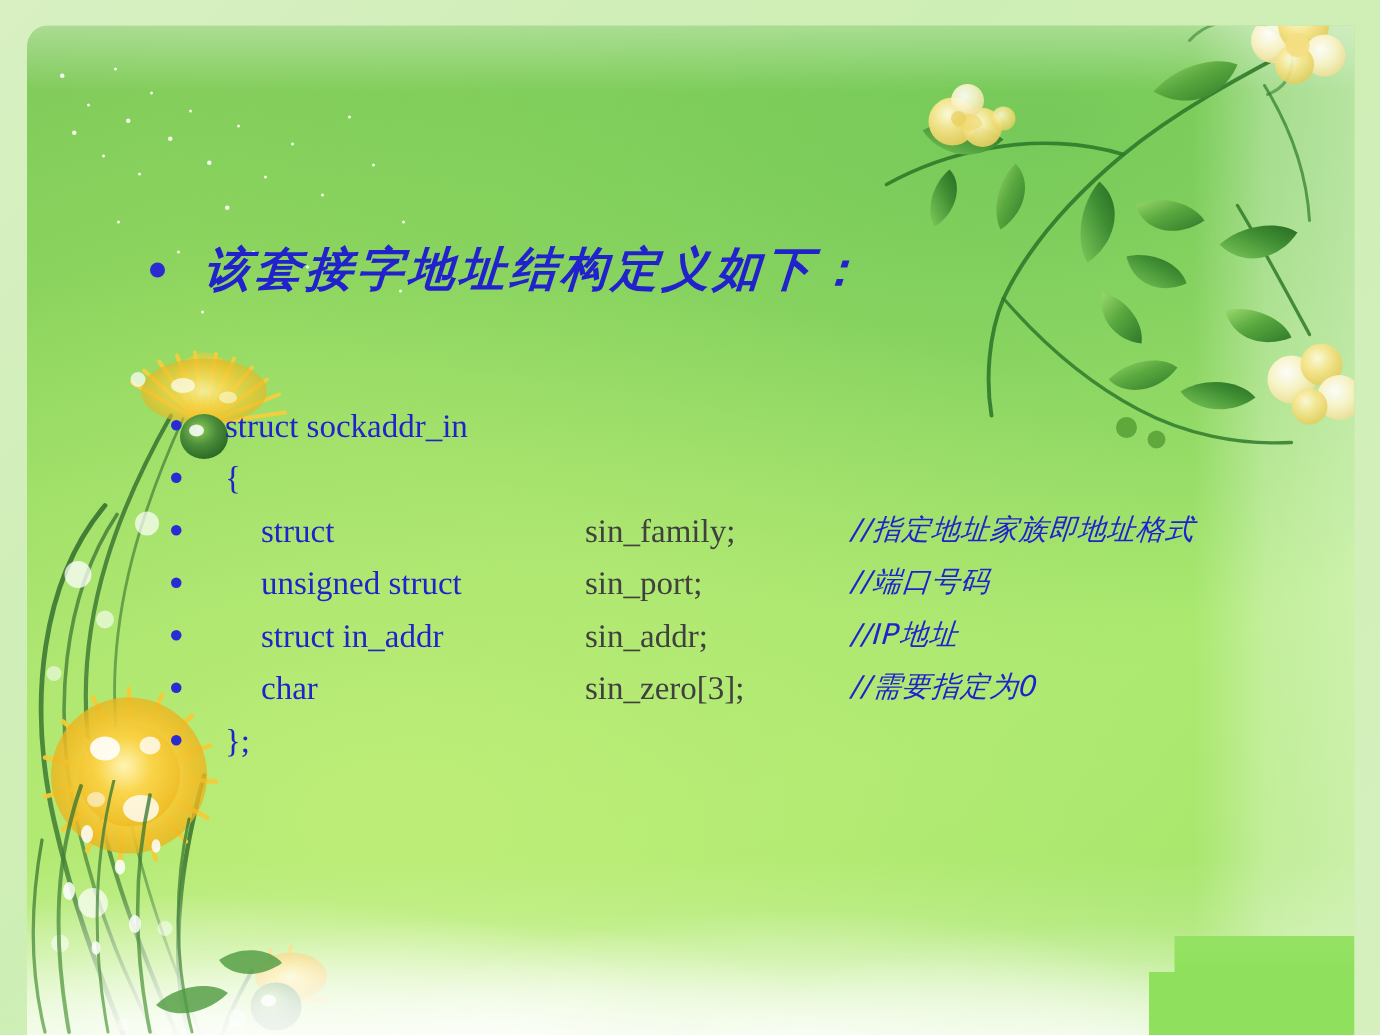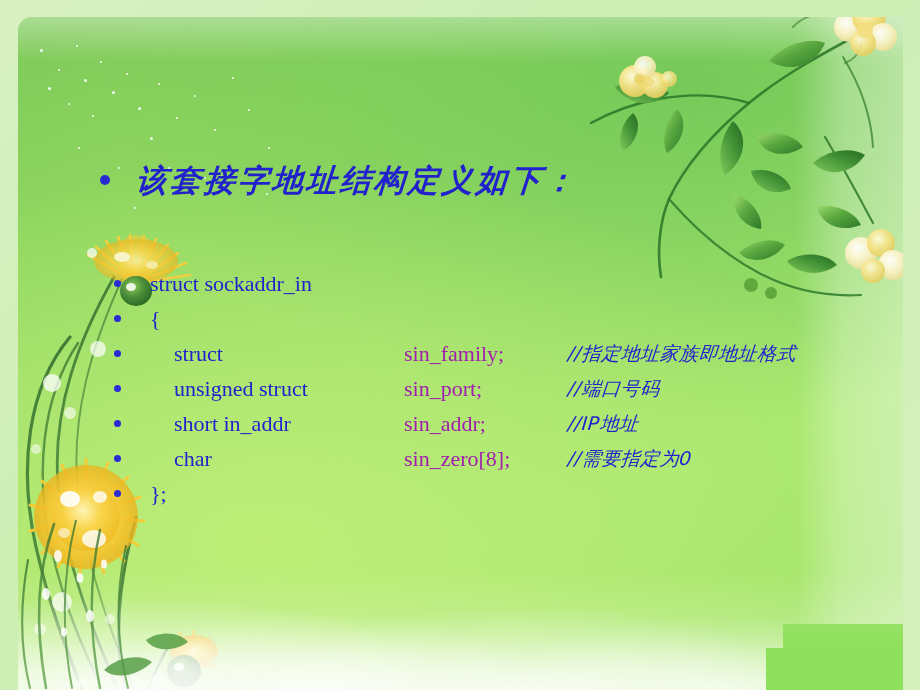--- a/index.html
+++ b/index.html
@@ -164,22 +164,22 @@
     position: absolute;
     left: 60px;
     color: #2222cc;
     font-family: "Liberation Serif", "DejaVu Serif", serif;
     font-size: 22px;
     line-height: 1;
   }
   .col-type.ind0 { left: 36px; }
   .col-name {
     position: absolute;
-    left: 290px;
-    color: #a21caf;
+    left: 276px;
+    color: #404040;
     font-family: "Liberation Serif", "DejaVu Serif", serif;
     font-size: 22px;
     line-height: 1;
   }
   .col-comment {
     position: absolute;
     left: 454px;
     color: #2222cc;
     font-family: "DejaVu Sans", "Liberation Sans", sans-serif;
     font-size: 19px;
@@ -490,29 +490,29 @@
 
       <div class="code-line">
         <span class="bullet"></span>
         <span class="col-type">unsigned struct</span>
         <span class="col-name">sin_port;</span>
         <span class="col-comment">//端口号码</span>
       </div>
 
       <div class="code-line">
         <span class="bullet"></span>
-        <span class="col-type">short   in_addr</span>
+        <span class="col-type">struct   in_addr</span>
         <span class="col-name">sin_addr;</span>
         <span class="col-comment">//IP地址</span>
       </div>
 
       <div class="code-line">
         <span class="bullet"></span>
         <span class="col-type">char</span>
-        <span class="col-name">sin_zero[8];</span>
+        <span class="col-name">sin_zero[3];</span>
         <span class="col-comment">//需要指定为0</span>
       </div>
 
       <div class="code-line">
         <span class="bullet"></span>
         <span class="col-type ind0">};</span>
         <span class="col-name"></span>
         <span class="col-comment"></span>
       </div>
 

